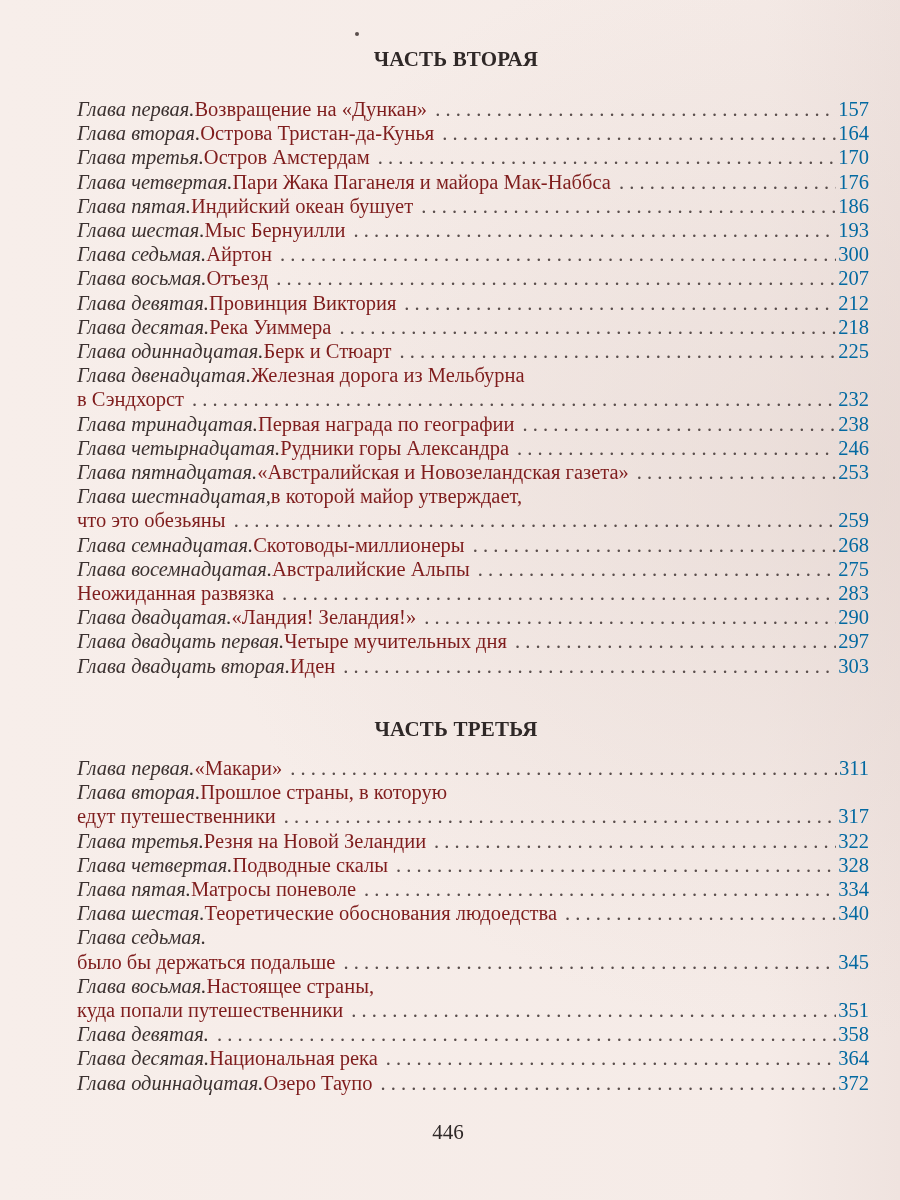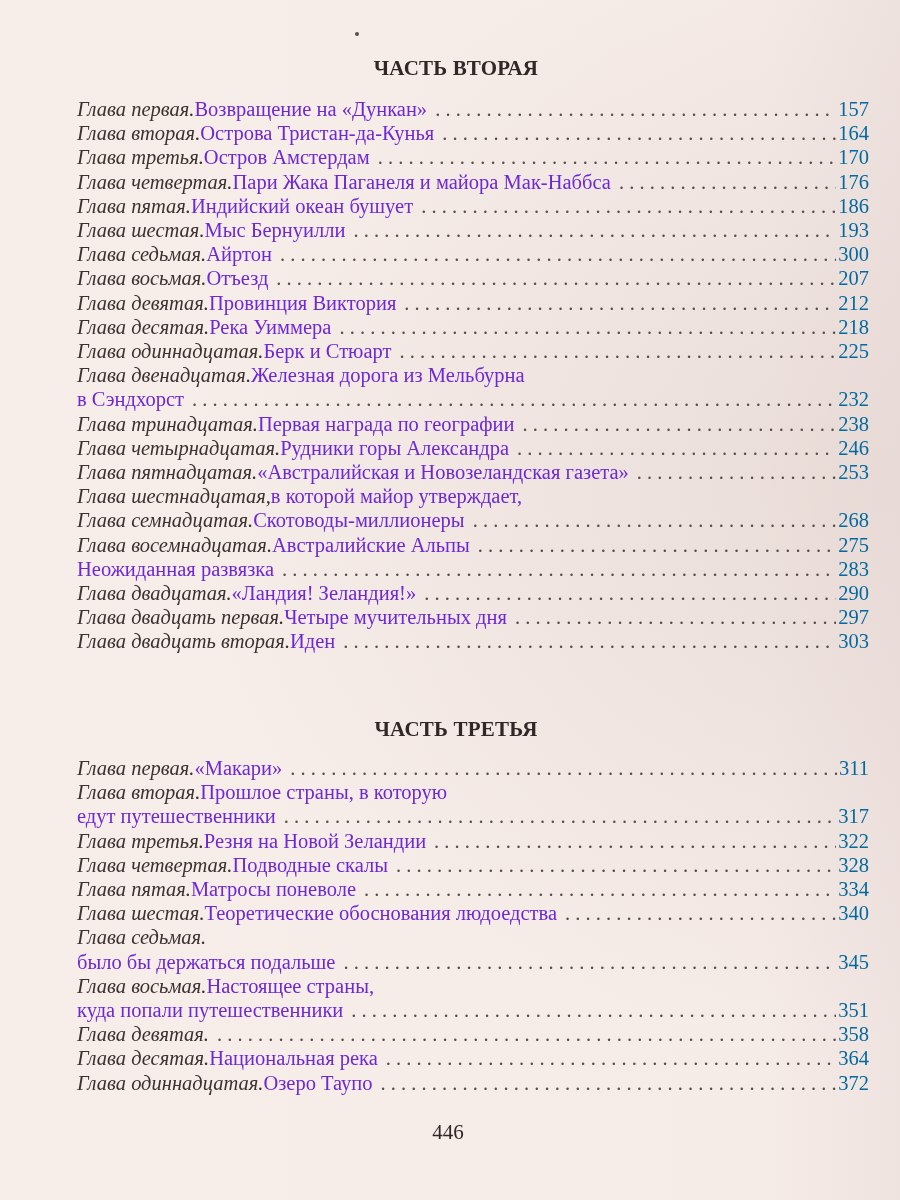--- a/index.html
+++ b/index.html
@@ -16,21 +16,21 @@
   .page { position: absolute; left: 60px; top: 0; width: 792px; }
   .section-title {
     text-align: center; font-size: 21px; letter-spacing: 0.2px;
     color: #2f2827; margin: 0; height: 26px; line-height: 26px;
     position: absolute; left: 0; width: 792px;
   }
   .toc { position: absolute; left: 17px; width: 792px; }
   .entry { font-size: 20.5px; line-height: 24.2px; }
   .row { display: flex; align-items: baseline; white-space: nowrap; }
   .label { font-style: italic; color: #3b3130; }
-  .title { color: #6d28d9; }
+  .title { color: #7f1d1d; }
   .dots {
     flex: 1 1 auto; overflow: hidden; margin: 0 2px 0 8px;
     color: #5a4e4c; letter-spacing: 4.6px;
   }
   .dots::before {
     content: ". . . . . . . . . . . . . . . . . . . . . . . . . . . . . . . . . . . . . . . . . . . . . . . . . . . . . . . . . . . . . . . . . . . . . . . . .";
     letter-spacing: 0;
   }
   .page-num { color: #0369a1; flex: 0 0 auto; }
   .page-footer {
@@ -42,21 +42,21 @@
     border-radius: 50%; background: #5a4e4c;
   }
 </style>
 </head>
 <body>
 
 <div class="bleed-mark"></div>
 
 <div class="page">
 
-  <h2 class="section-title" style="top:55px;">ЧАСТЬ ВТОРАЯ</h2>
+  <h2 class="section-title" style="top:46px;">ЧАСТЬ ВТОРАЯ</h2>
   <div class="toc entry" id="toc-part-two" style="top:97px;">
       <div>
         <div class="row">
           <span class="label">Глава первая.</span>
           <span class="title"> Возвращение на «Дункан»</span>
           <span class="dots"></span>
           <span class="page-num">157</span>
         </div>
       </div>
       <div>
@@ -172,20 +172,25 @@
           <span class="title"> «Австралийская и Новозеландская газета»</span>
           <span class="dots"></span>
           <span class="page-num">253</span>
         </div>
       </div>
       <div>
         <div class="row">
           <span class="label">Глава шестнадцатая,</span>
           <span class="title"> в которой майор утверждает,</span>
         </div>
+        <div class="row">
+          <span class="title">что это обезьяны</span>
+          <span class="dots"></span>
+          <span class="page-num">259</span>
+        </div>
       </div>
       <div>
         <div class="row">
           <span class="label">Глава семнадцатая.</span>
           <span class="title"> Скотоводы-миллионеры</span>
           <span class="dots"></span>
           <span class="page-num">268</span>
         </div>
       </div>
       <div>

